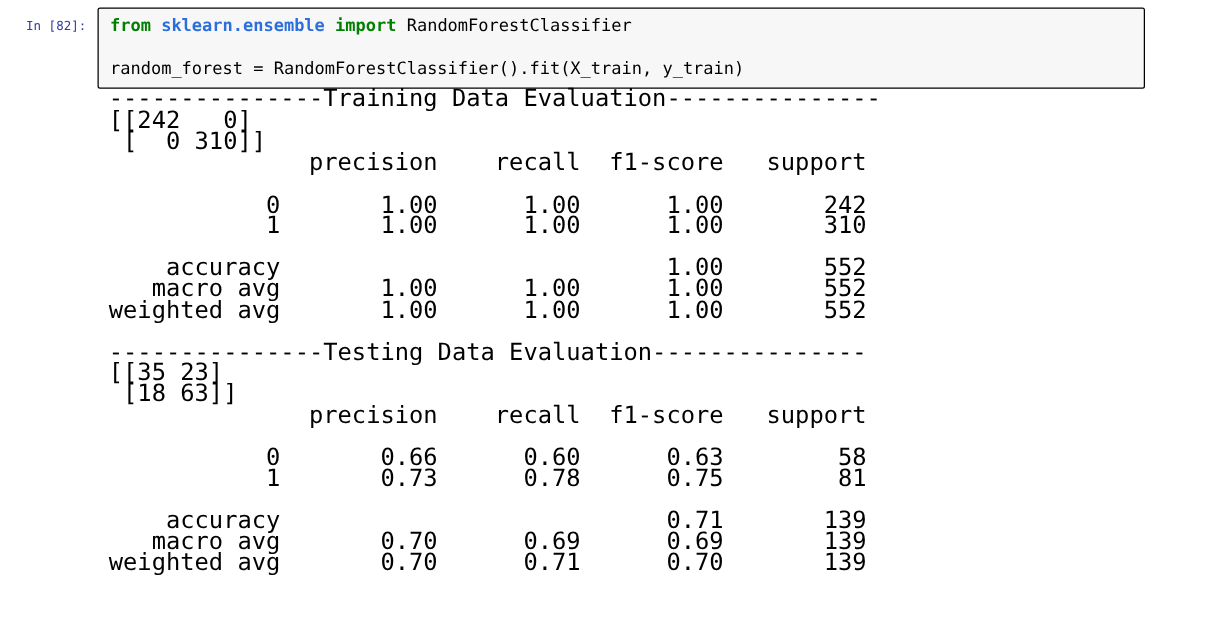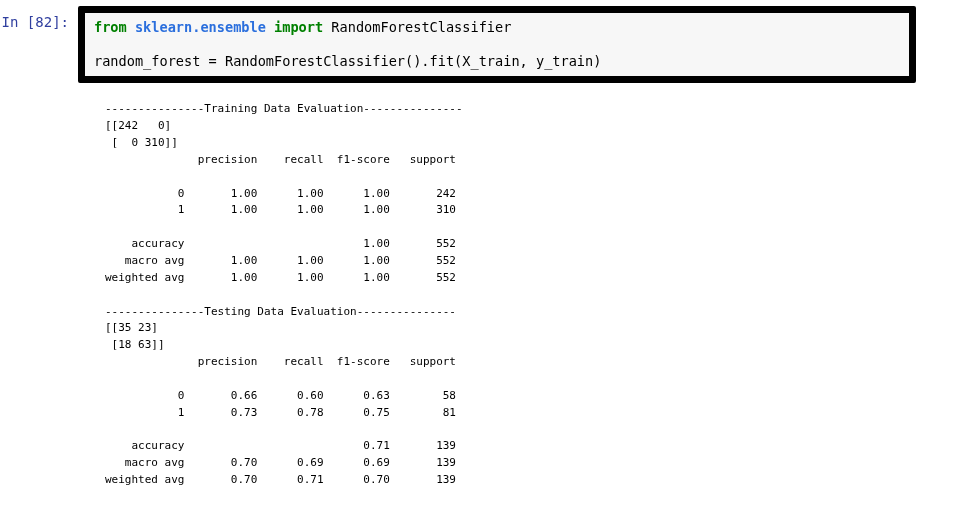--- a/index.html
+++ b/index.html
@@ -30,36 +30,36 @@
   }
 
   .prompt {
     width: 78px;
     flex: 0 0 78px;
     text-align: right;
     padding-right: 9px;
     box-sizing: border-box;
     color: #303f9f;
     font-family: "DejaVu Sans Mono", "Liberation Mono", monospace;
-    font-size: 14px;
+    font-size: 10px;
     line-height: 16.8px;
     padding-top: 8px;
     white-space: pre;
     user-select: none;
   }
 
   .input-area {
     flex: 1 1 auto;
     padding-right: 50px;
     box-sizing: border-box;
   }
 
   .code-cell {
     background: #f7f7f7;
-    border: 7px solid #000000;
+    border: 1px solid #000000;
     border-radius: 2px;
     padding: 6px 8px 7px 9px;
     box-sizing: border-box;
     width: 838px;
     font-family: "DejaVu Sans Mono", "Liberation Mono", monospace;
     font-size: 13.6px;
     line-height: 16.8px;
   }
 
   .code-line {
@@ -85,24 +85,24 @@
 
   .output-area {
     flex: 1 1 auto;
     padding-left: 9px;
     box-sizing: border-box;
   }
 
   .stream-output {
     white-space: pre;
     font-family: "DejaVu Sans Mono", "Liberation Mono", monospace;
-    font-size: 11px;
+    font-size: 19px;
     line-height: 16.85px;
     color: #000000;
-    margin: 18px;
+    margin: 0;
     padding: 0;
     letter-spacing: 0px;
   }
 </style>
 </head>
 <body>
 
 <div class="notebook">
 
   <div class="cell-row">

